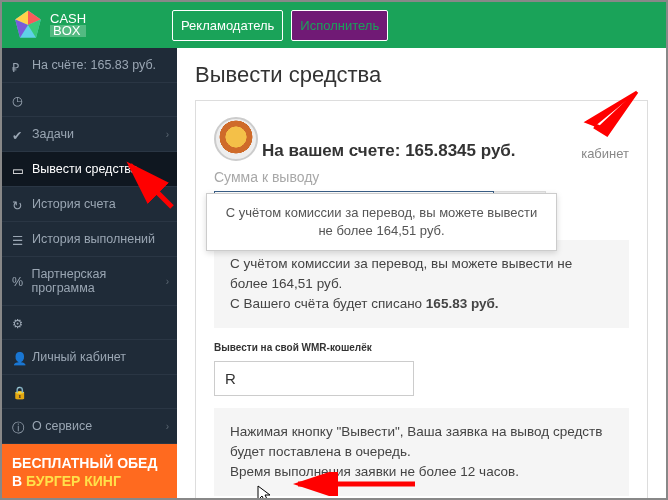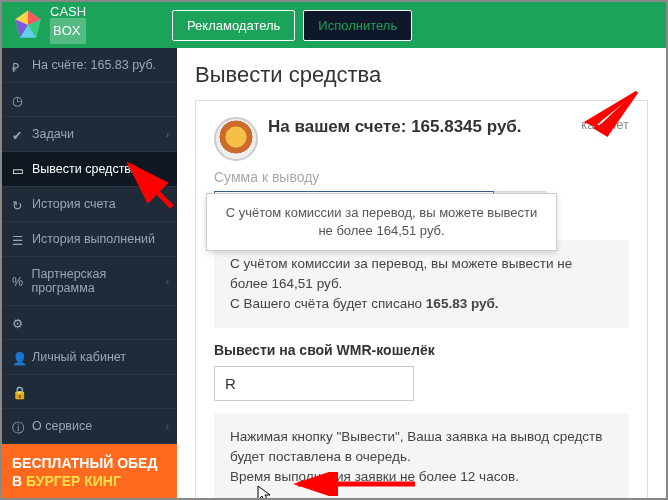--- a/index.html
+++ b/index.html
@@ -1,64 +1,64 @@
 <!DOCTYPE html>
 <html><head>
 <meta charset="utf-8">
 <style>
 *{margin:0;padding:0;box-sizing:border-box;font-family:Arial,sans-serif}
 body{width:668px;height:500px;overflow:hidden;border:2px solid #888;position:relative}
 .header{height:46px;background:#1aa359;display:flex;align-items:center;padding:0 10px}
 .logo{width:160px;display:flex;align-items:center;gap:6px}
 .logo-diamond{width:32px;height:32px}
 .logo-text{color:#fff;font-size:13px;font-weight:normal;line-height:12px}
-.head-btn{border:1.5px solid #fff;padding:7px 14px;margin-right:8px;font-size:13px;cursor:pointer;border-radius:2px}
+.head-btn{border:1.5px solid #fff;padding:7px 8px;margin-right:8px;font-size:13px;cursor:pointer;border-radius:2px}
 .hb1{background:transparent;color:#fff}
-.hb2{background:#0f172a;color:#1aa359}
+.hb2{background:#701a75;color:#1aa359}
 .body-wrap{display:flex;height:454px}
 .sidebar{width:175px;background:#1f2b38;color:#9aa6b3;font-size:12.5px;overflow:hidden}
 .sb-item{padding:10px 10px;border-bottom:1px solid #2a3644;display:flex;align-items:center;gap:7px;cursor:pointer;position:relative}
 .sb-item.active{background:#0f1720;color:#fff}
 .sb-ico{width:13px;height:13px;display:inline-block}
 .sb-chev{position:absolute;right:8px;font-size:10px;color:#5a6672}
 .banner{background:#ff6a1f;color:#fff;padding:10px;font-size:14px;font-weight:bold;line-height:18px}
 .banner .y{color:#ffe04a}
 .main{flex:1;padding:14px 18px;overflow:auto;position:relative;background:#fff}
 h1{font-size:22px;font-weight:normal;color:#333;margin-bottom:12px}
 .card{border:1px solid #ddd;padding:16px 18px;background:#fff;position:relative}
-.acct-row{display:flex;align-items:flex-start;gap:10px;margin-bottom:8px}
+.acct-row{display:flex;align-items:flex-end;gap:4px;margin-bottom:8px}
 .ava{width:44px;height:44px;border-radius:50%;border:2px solid #ccc;background:radial-gradient(circle at 50% 45%,#f4c048 0 35%,#cf6b2a 36% 55%,#eee 56%)}
 .acct-title{font-size:17px;font-weight:bold;color:#333}
 .tooltip{background:#fff;border:1px solid #ccc;box-shadow:0 2px 6px rgba(0,0,0,.15);padding:10px 14px;font-size:13px;color:#555;text-align:center;position:absolute;left:10px;right:90px;top:92px;z-index:5;line-height:18px}
 .muted{color:#a8a8a8;font-size:14px;margin:1px 0 6px}
 .inp-row{display:flex;margin-bottom:14px}
 .inp{border:1.5px solid #3a5e86;padding:8px 10px;font-size:15px;width:280px;color:#333}
 .inp.plain{border-color:#ccc;width:200px}
 .unit{background:#eee;padding:8px 12px;font-size:14px;color:#555;border:1px solid #ddd;border-left:none}
 .block{background:#f5f5f5;padding:14px 16px;margin:12px 0;font-size:13.5px;color:#444;line-height:20px}
-.lbl{font-size:14px;font-weight:bold;color:#333;margin:14px 0 8px}
+.lbl{font-size:10px;font-weight:bold;color:#333;margin:14px 0 8px}
 
 .arrow-red{position:absolute;z-index:20}
 .arrow-red svg{display:block}
 </style>
 </head>
 <body>
 
 <div class="header">
   <div class="logo">
     <svg class="logo-diamond" viewBox="0 0 40 40">
         <polygon points="20,2 36,13 30,36 10,36 4,13" fill="#5fd0e8"></polygon>
         <polygon points="20,2 36,13 20,20" fill="#f95a5a"></polygon>
         <polygon points="20,2 4,13 20,20" fill="#ffd24a"></polygon>
         <polygon points="4,13 10,36 20,20" fill="#7a5bd8"></polygon>
         <polygon points="36,13 30,36 20,20" fill="#38c97a"></polygon>
       </svg>
     <div class="logo-text">
         <div>CASH</div>
-        <div style="background:rgba(255,255,255,.25);padding:7px 3px">BOX</div>
+        <div style="background:rgba(255,255,255,.25);padding:0 3px">BOX</div>
       </div>
   </div>
   <button class="head-btn hb1">Рекламодатель</button>
   <button class="head-btn hb2">Исполнитель</button>
 </div>
 
 <div class="body-wrap">
   <div class="sidebar">
     <div class="sb-item">
         <span class="sb-ico">₽</span>

